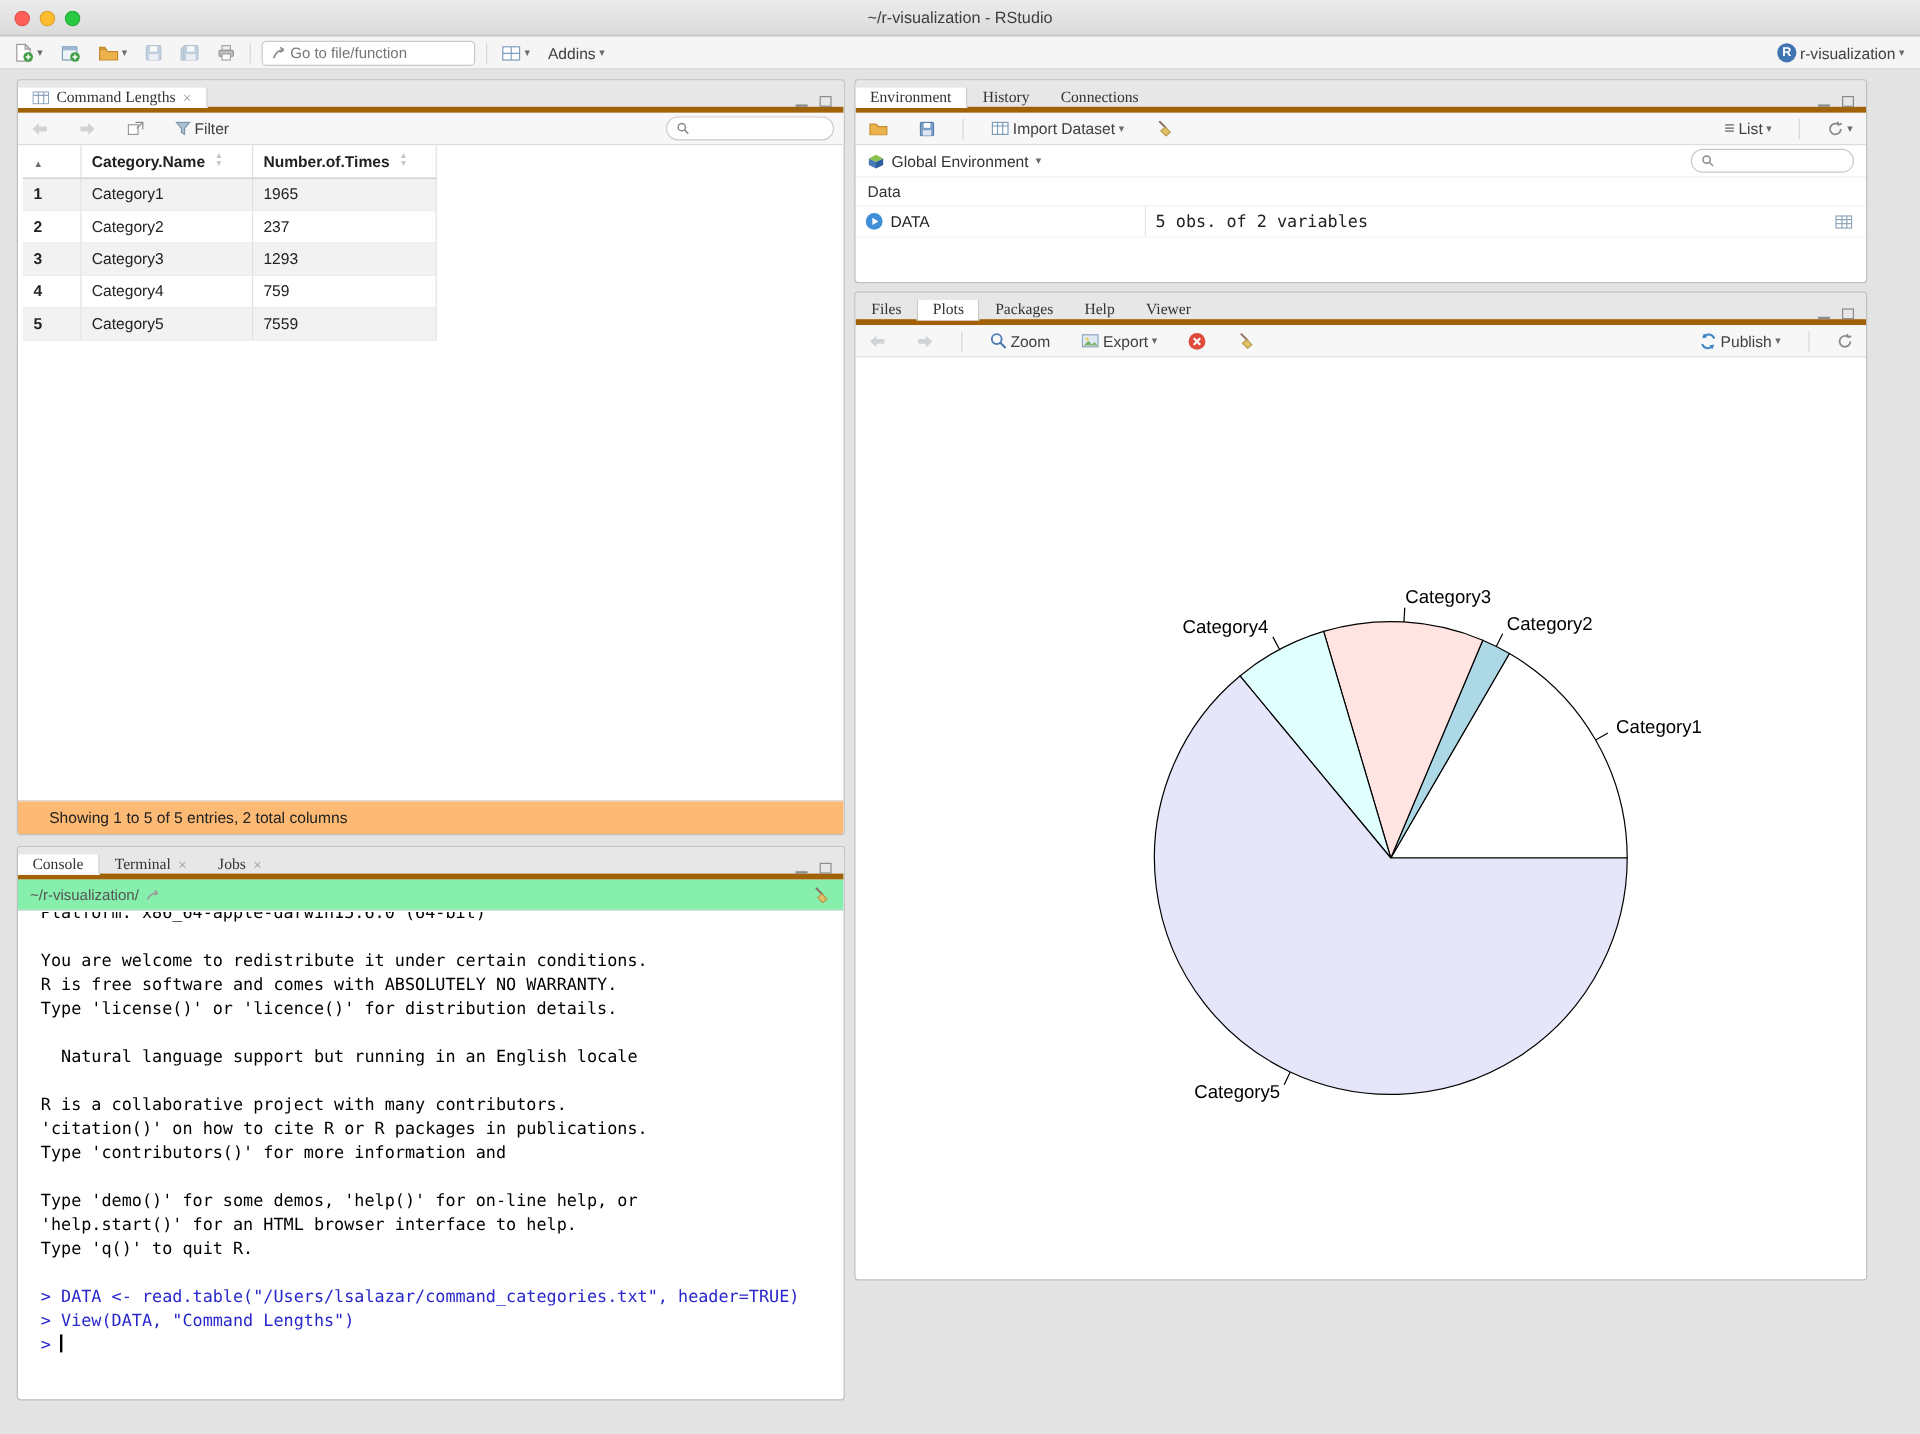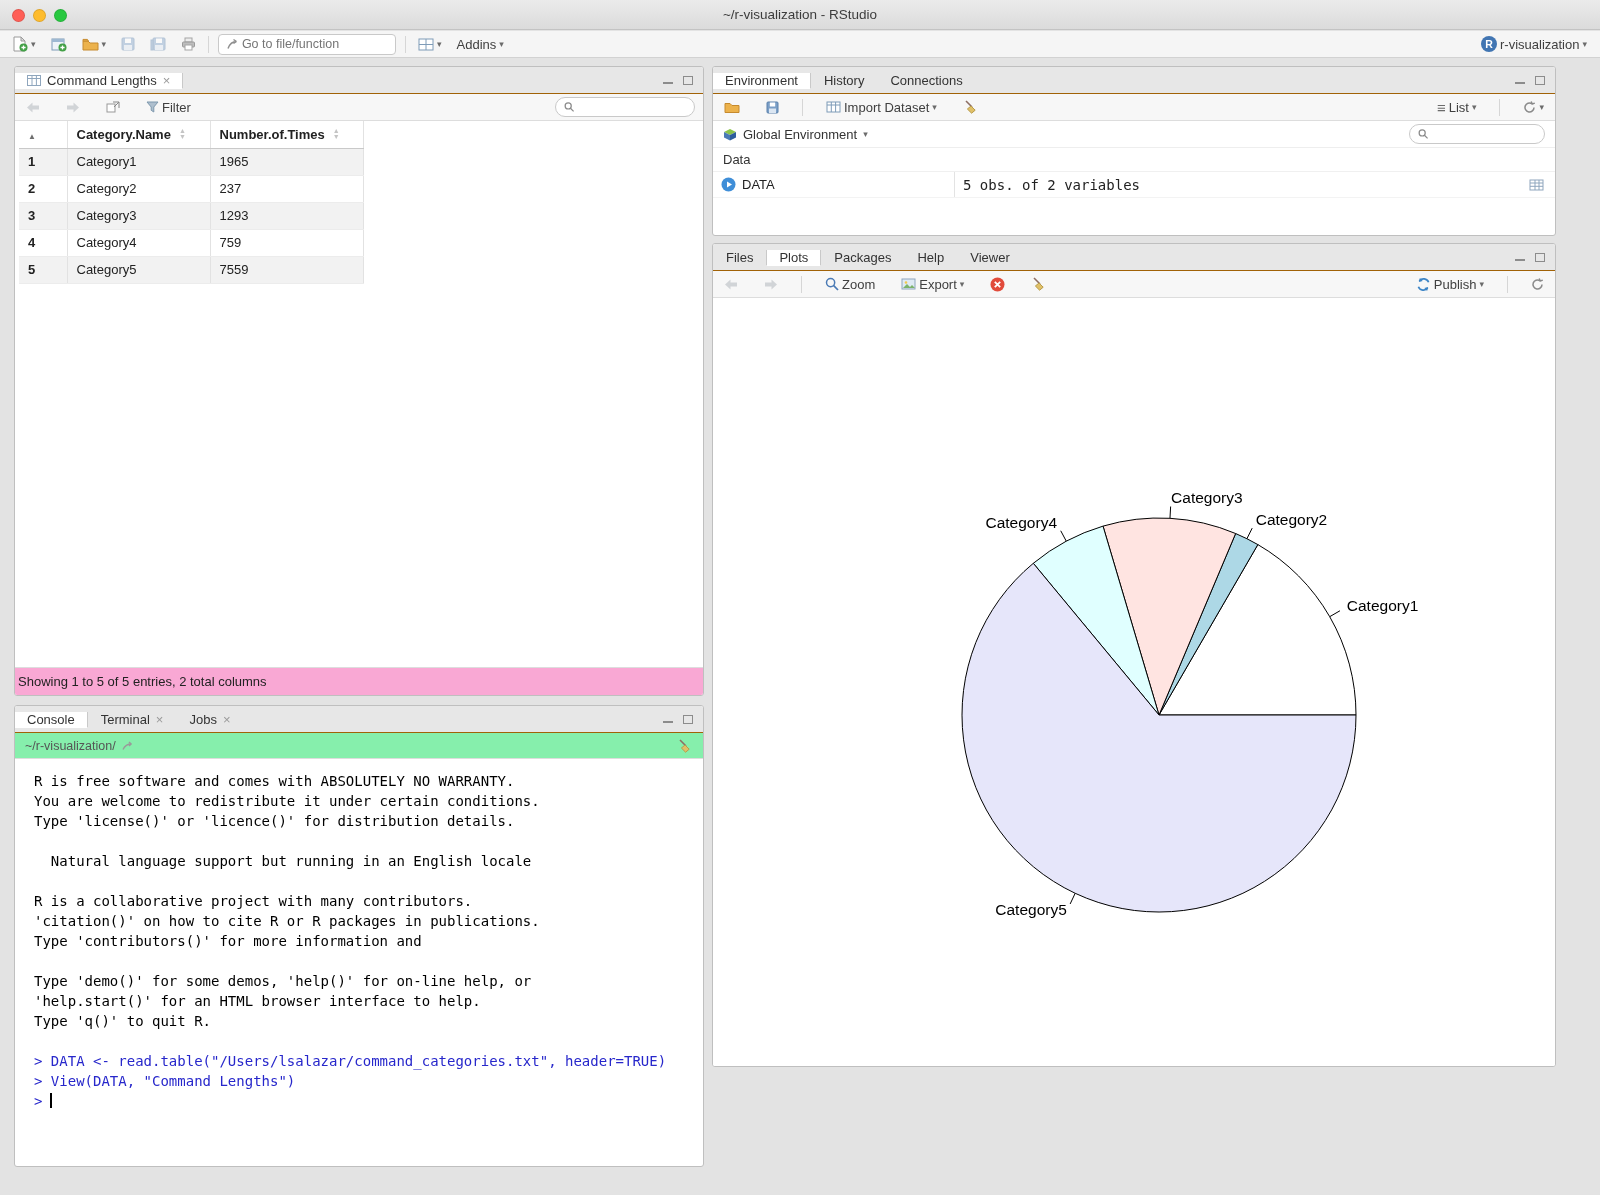--- a/index.html
+++ b/index.html
@@ -43,22 +43,22 @@
     width:16px; height:16px; border-radius:50%; background:#4175b2; color:#fff;
     display:flex; align-items:center; justify-content:center; font-size:10.5px; font-weight:bold;
   }
   
   .pane { position:absolute; background:#fff; border:1px solid #bfbfbf; border-radius:3px; overflow:hidden; }
   #pane-data    { left:14px;  top:66px;  width:690px; height:630px; }
   #pane-console { left:14px;  top:705px; width:690px; height:462px; }
   #pane-env     { left:712px; top:66px;  width:844px; height:170px; }
   #pane-plots   { left:712px; top:243px; width:844px; height:824px; }
   .tabbar {
-    height:27px; background:#e7e7e7; border-bottom:1px solid #a16207;
-    display:flex; align-items:center; font-size:13px; color:#333;
+    height:27px; background:#e7e7e7; border-bottom:5px solid #a16207;
+    display:flex; align-items:flex-end; font-size:13px; color:#333;font-family:Liberation Serif, serif;
   }
   .tab { display:flex; align-items:center; gap:6px; padding:0 12px; border-right:1px solid transparent; border-left:1px solid transparent; }
   .tab.active { background:#fff; border-left:1px solid #c9c9c9; border-right:1px solid #c9c9c9; margin-bottom:-1px; border-bottom:1px solid #fff; }
   .tab:first-child.active { border-left:none; }
   .closex { color:#9a9a9a; font-size:13px; line-height:1; }
   .winbtns { margin-left:auto; display:flex; align-items:center; gap:10px; padding-right:10px; }
   .btn-min { width:10px; height:8px; border-bottom:2px solid #8c8c8c; }
   .btn-max { width:10px; height:9px; border:1.5px solid #8c8c8c; }
   .subtoolbar {
     height:27px; background:#f7f7f7; border-bottom:1px solid #ddd;
@@ -79,21 +79,21 @@
   table.dataview .col-name { width:143px; }
   table.dataview .col-times { width:153px; }
   td.idx { text-align:right; font-weight:bold; padding-right:14px; }
   th.idx { text-align:right; }
   .sortmark { color:#6e6e6e; font-size:8px; }
   .sorters { display:inline-flex; flex-direction:column; margin-left:8px; vertical-align:middle; line-height:6px; }
   .sorters span { font-size:7px; color:#c4c4c4; }
   .thflex { display:flex; align-items:center; }
   .viewer-footer {
     position:absolute; left:0; right:0; bottom:0; height:28px; border-top:1px solid #ddd;
-    display:flex; align-items:center; padding-left:3px; font-size:13px; color:#222; background:#f9a8d4;
+    display:flex; align-items:center; padding-left:26px; font-size:13px; color:#222; background:#fdba74;
   }
   
   .pathrow {
     height:26px; background:#86efac; border-bottom:1px solid #ddd;
     display:flex; align-items:center; gap:6px; padding:0 10px; color:#555; font-size:12.5px;
   }
   .console {
     position:absolute; left:0; right:0; top:54px; bottom:0; overflow:hidden;
     padding-left:19px; font-family:"DejaVu Sans Mono", monospace; font-size:14px; line-height:20px; color:#000;
   }
@@ -332,23 +332,24 @@
         <path d="M1 8.5 C3 4 6 3 9.5 3 M9.5 3 l-2.6 -2 M9.5 3 l-2.6 2" stroke="#9a9a9a" fill="none" stroke-width="1.3"></path>
       </svg>
     <div class="spacer"></div>
     <svg width="16" height="14">
         <line x1="3" y1="1" x2="9" y2="7" stroke="#8d6e63" stroke-width="1.6"></line>
         <path d="M8 6 l4.2 4.2 -3.6 3 -4.2 -4.2z" fill="#e0c068" stroke="#b89b4a"></path>
       </svg>
   </div>
   <div class="console">
     <div class="clip" id="console-lines">
+        <div class="cline">Platform: x86_64-apple-darwin15.6.0 (64-bit)</div>
         <div class="cline">&nbsp;</div>
+        <div class="cline">You are welcome to redistribute it under certain conditions.</div>
         <div class="cline">R is free software and comes with ABSOLUTELY NO WARRANTY.</div>
-        <div class="cline">You are welcome to redistribute it under certain conditions.</div>
         <div class="cline">Type 'license()' or 'licence()' for distribution details.</div>
         <div class="cline">&nbsp;</div>
         <div class="cline">  Natural language support but running in an English locale</div>
         <div class="cline">&nbsp;</div>
         <div class="cline">R is a collaborative project with many contributors.</div>
         <div class="cline">'citation()' on how to cite R or R packages in publications.</div>
         <div class="cline">Type 'contributors()' for more information and</div>
         <div class="cline">&nbsp;</div>
         <div class="cline">Type 'demo()' for some demos, 'help()' for on-line help, or</div>
         <div class="cline">'help.start()' for an HTML browser interface to help.</div>

